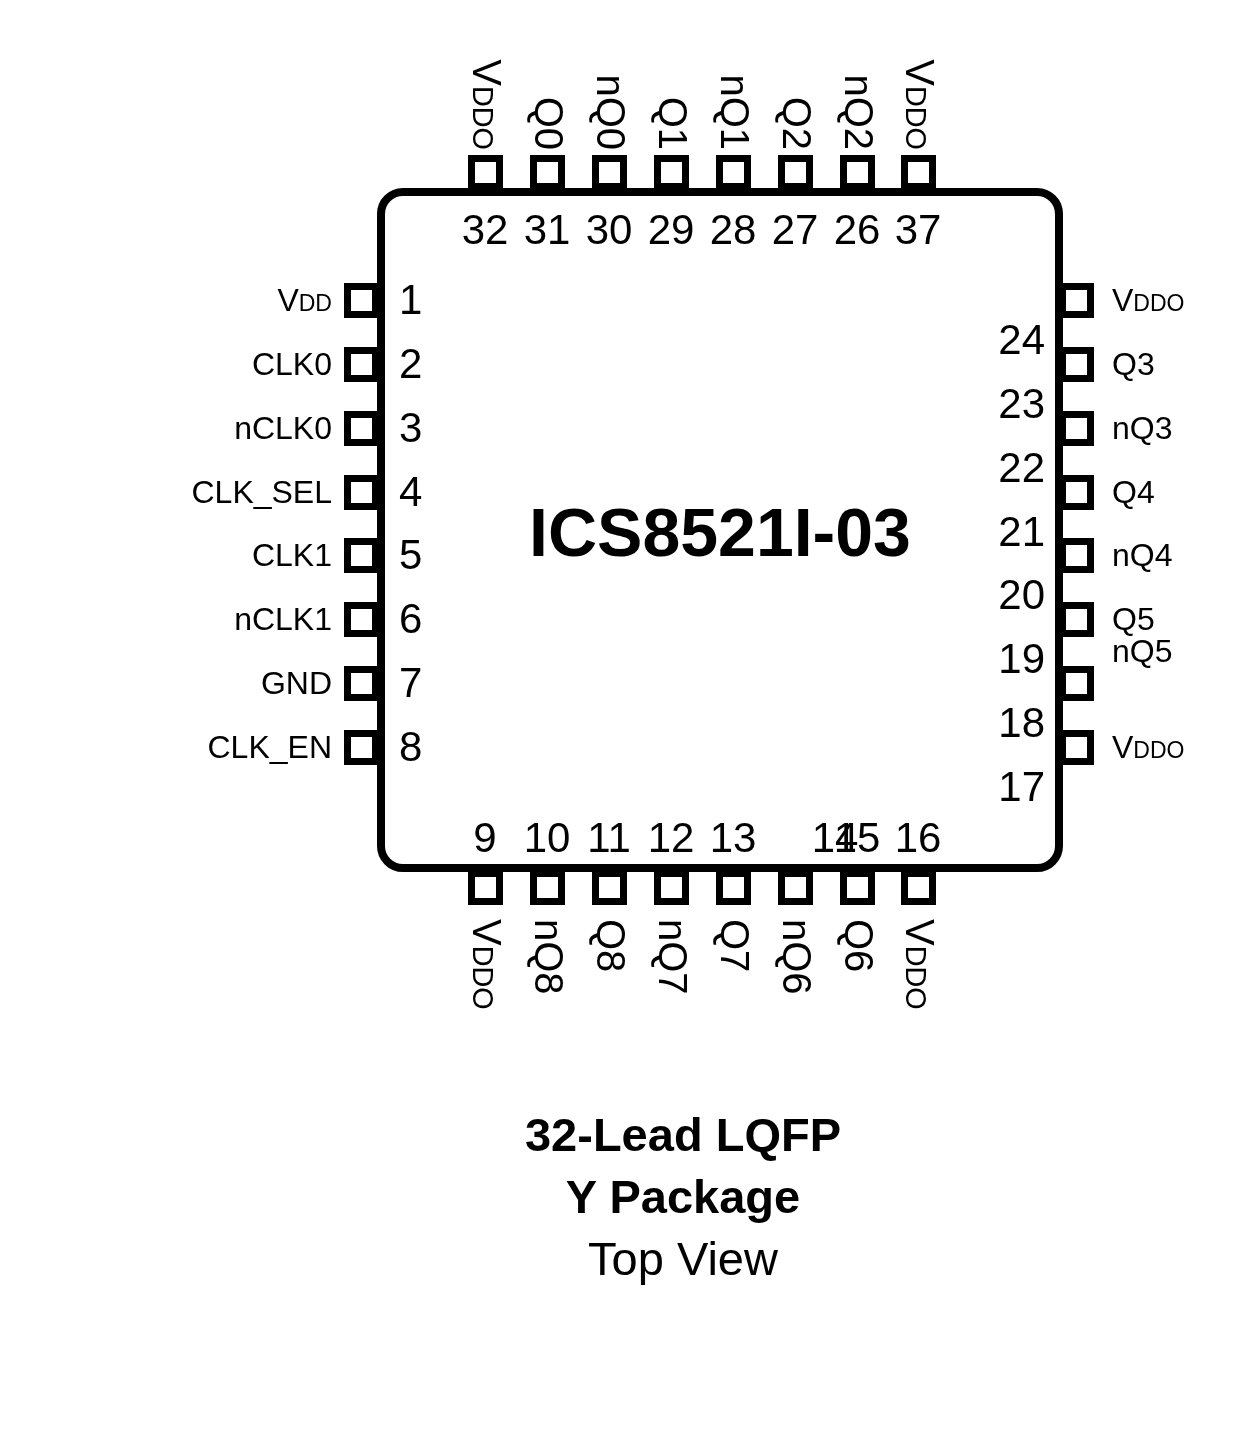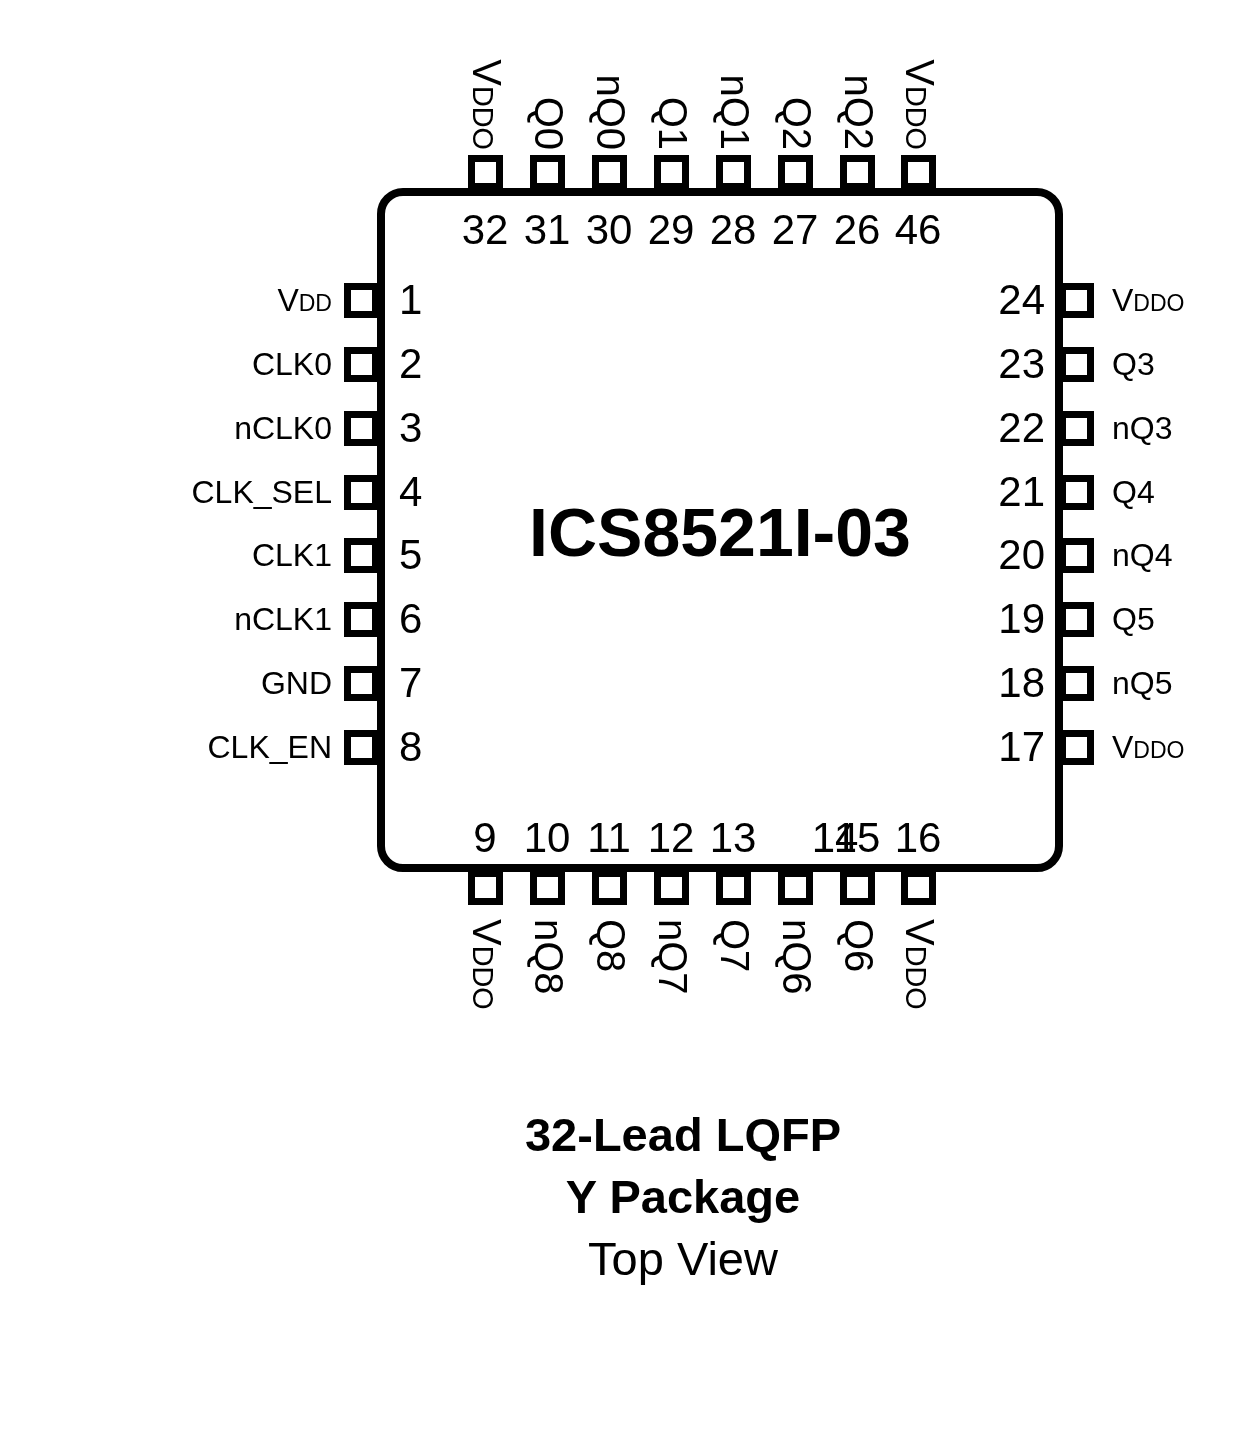--- a/index.html
+++ b/index.html
@@ -6,21 +6,21 @@
   .stage{position:relative;width:1256px;height:1440px;background:#fff;overflow:hidden;
          font-family:"Liberation Sans","DejaVu Sans",sans-serif;color:#000;}
   .chip-body{position:absolute;left:377px;top:188px;width:670px;height:668px;
              border:8px solid #000;border-radius:26px;background:#fff;}
   .chip-title{position:absolute;left:377px;top:498px;width:686px;text-align:center;
               font-size:68px;line-height:68px;font-weight:bold;}
   .sq{position:absolute;width:21px;height:21px;border:7px solid #000;background:#fff;}
   .num{position:absolute;font-size:42px;line-height:42px;white-space:nowrap;}
   .numc{width:70px;text-align:center;}
   .num-l{left:399px;}
-  .num-r{left:975px;width:70px;text-align:right;}
+  .num-r{left:975px;width:70px;text-align:right;margin-top:40px;}
   .lbl{position:absolute;font-size:32px;line-height:40px;white-space:nowrap;}
   .lbl-l{left:0;width:332px;text-align:right;}
   .lbl-r{left:1112px;}
   .sub{font-size:0.72em;}
   .anch{position:absolute;width:0;height:0;}
   .rot{position:absolute;font-size:40px;line-height:40px;white-space:nowrap;}
   .rot-up{right:0;top:-20px;transform-origin:100% 50%;transform:rotate(90deg);}
   .rot-dn{left:0;top:-20px;transform-origin:0 50%;transform:rotate(90deg);}
   .caption{position:absolute;left:110px;top:1104px;width:1146px;text-align:center;
            font-size:47px;line-height:62px;}
@@ -43,21 +43,21 @@
   <div class="sq" style="left:840px;top:155px"></div>
   <div class="sq" style="left:901px;top:155px"></div>
 
   <div class="num numc" style="left:450px;top:209px">32</div>
   <div class="num numc" style="left:512px;top:209px">31</div>
   <div class="num numc" style="left:574px;top:209px">30</div>
   <div class="num numc" style="left:636px;top:209px">29</div>
   <div class="num numc" style="left:698px;top:209px">28</div>
   <div class="num numc" style="left:760px;top:209px">27</div>
   <div class="num numc" style="left:822px;top:209px">26</div>
-  <div class="num numc" style="left:883px;top:209px">46</div>
+  <div class="num numc" style="left:883px;top:209px">37</div>
 
   <div class="anch" style="left:485px;top:148px">
       <span class="rot rot-up"><span>V</span><span class="sub">DDO</span></span>
     </div>
   <div class="anch" style="left:547px;top:148px">
       <span class="rot rot-up"><span>Q0</span><span class="sub"></span></span>
     </div>
   <div class="anch" style="left:609px;top:148px">
       <span class="rot rot-up"><span>nQ0</span><span class="sub"></span></span>
     </div>
@@ -121,21 +121,21 @@
   <div class="num num-r" style="top:598px">19</div>
   <div class="num num-r" style="top:662px">18</div>
   <div class="num num-r" style="top:726px">17</div>
 
   <div class="lbl lbl-r" style="top:280px"><span>V</span><span class="sub">DDO</span></div>
   <div class="lbl lbl-r" style="top:344px"><span>Q3</span><span class="sub"></span></div>
   <div class="lbl lbl-r" style="top:408px"><span>nQ3</span><span class="sub"></span></div>
   <div class="lbl lbl-r" style="top:472px"><span>Q4</span><span class="sub"></span></div>
   <div class="lbl lbl-r" style="top:535px"><span>nQ4</span><span class="sub"></span></div>
   <div class="lbl lbl-r" style="top:599px"><span>Q5</span><span class="sub"></span></div>
-  <div class="lbl lbl-r" style="top:663px"><span>nQ5</span><span class="sub"></span></div>
+  <div class="lbl lbl-r" style="top:631px"><span>nQ5</span><span class="sub"></span></div>
   <div class="lbl lbl-r" style="top:727px"><span>V</span><span class="sub">DDO</span></div>
 
   <div class="sq" style="left:468px;top:870px"></div>
   <div class="sq" style="left:530px;top:870px"></div>
   <div class="sq" style="left:592px;top:870px"></div>
   <div class="sq" style="left:654px;top:870px"></div>
   <div class="sq" style="left:716px;top:870px"></div>
   <div class="sq" style="left:778px;top:870px"></div>
   <div class="sq" style="left:840px;top:870px"></div>
   <div class="sq" style="left:901px;top:870px"></div>

